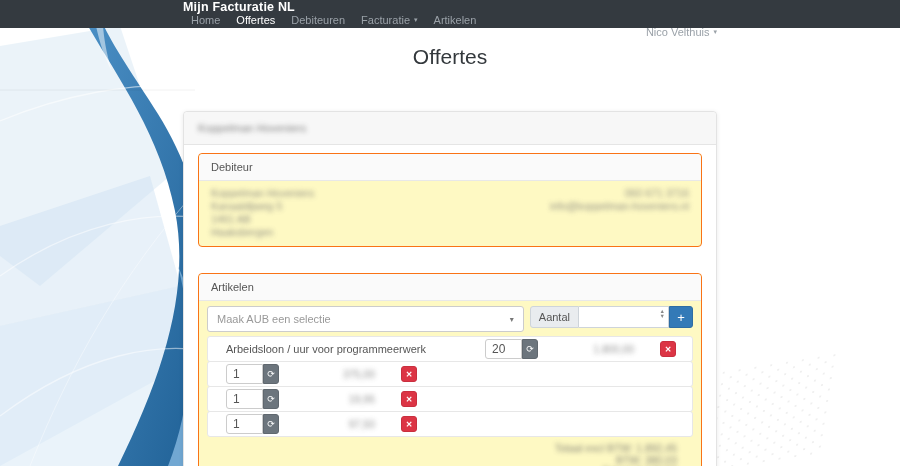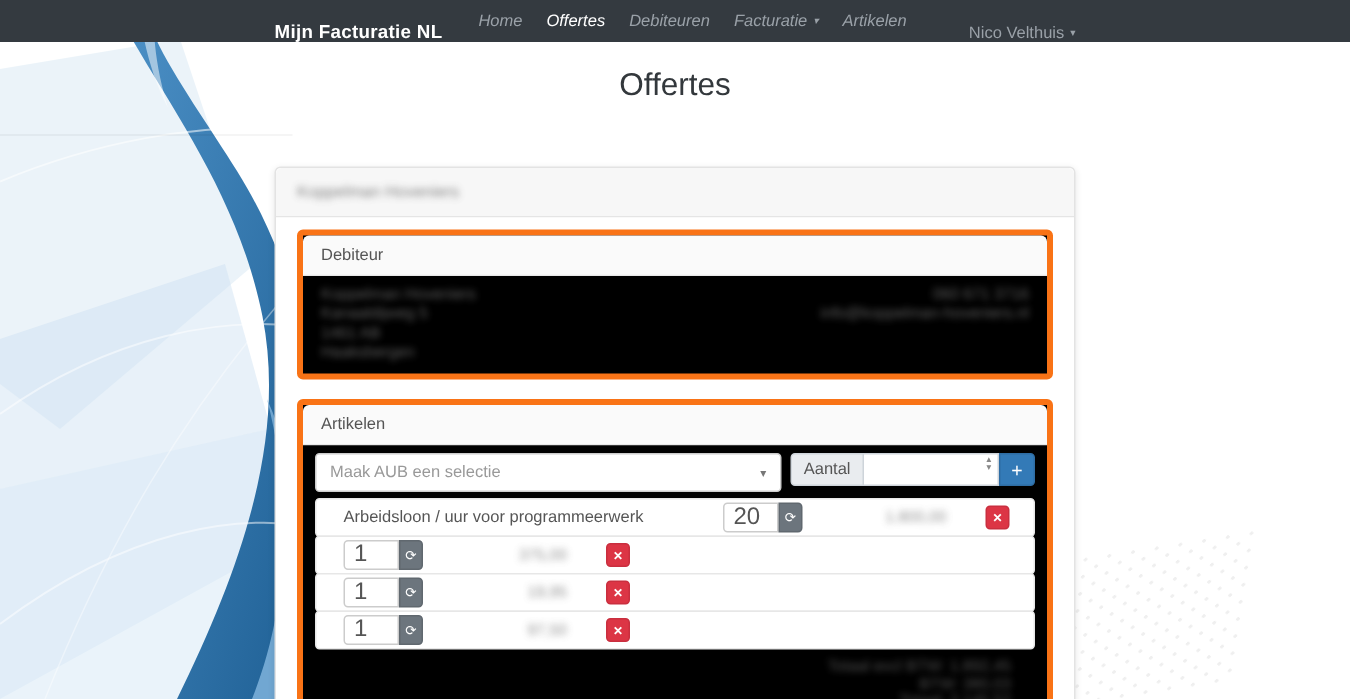--- a/index.html
+++ b/index.html
@@ -19,23 +19,23 @@
     background-size:16px 11px;
     transform:rotate(-9deg) skewX(-18deg);
     opacity:.28;
   }
 
   
   .navbar {
     position:relative; z-index:5; height:28px; background:#343a40;
     display:flex; align-items:center;
   }
-  .nav-container { width:534px; margin:0 auto; display:flex; align-items:flex-end; height:100%; }
+  .nav-container { width:534px; margin:0 auto; display:flex; align-items:flex-start; height:100%;flex-direction:column; }
   .brand { color:#fff; font-size:12.5px; font-weight:bold; margin-right:16px; letter-spacing:.2px; cursor:pointer; }
-  .nav-links { display:flex; align-items:center; height:100%;font-style:italic; }
+  .nav-links { display:flex; align-items:center; height:100%; }
   .nav-link {
     color:#9aa1a8; font-size:11px; padding:0 8px; height:100%;
     display:flex; align-items:center; cursor:pointer; text-decoration:none;
   }
   .nav-link.active { color:#fff; }
   .caret { font-size:7px; margin-left:4px; color:inherit; }
   .nav-user { margin-left:auto; color:#9aa1a8; font-size:11px; display:flex; align-items:center; cursor:pointer; }
 
   
   .main { position:relative; z-index:2; }
@@ -45,21 +45,21 @@
     width:534px; margin:42px auto 0; background:#fff;
     border:1px solid #e3e3e3; border-radius:4px;
     box-shadow:0 1px 5px rgba(0,0,0,.09);
   }
   .card-header {
     background:#f7f7f7; border-bottom:1px solid #e5e5e5; border-radius:4px 4px 0 0;
     padding:10px 14px; font-size:11px; color:#666;
   }
   .card-body { padding:8px 14px 0; }
 
-  .panel { border:4px solid #f97316; border-radius:4px; margin-bottom:13px; background:#000000; }
+  .panel { border:1px solid #f97316; border-radius:4px; margin-bottom:26px; background:#fef9c3; }
   .panel-header {
     background:#fafafa; border-bottom:1px solid #e8e8e8; border-radius:4px 4px 0 0;
     padding:7px 12px; font-size:11px; color:#555;
   }
 
   
   .debiteur-body { display:flex; justify-content:space-between; padding:6px 12px 7px; }
   .addr-line, .contact-line { font-size:10.5px; line-height:13px; color:#777; }
   .contact-col { text-align:right; }
 
@@ -98,21 +98,21 @@
   .item-row {
     display:flex; align-items:center; height:26px;
     border:1px solid #e7e7e7; border-radius:3px; background:#fff;
     padding:0 16px 0 18px; font-size:11px; color:#555; margin-top:-1px;
   }
   .item-row:first-of-type { margin-top:0; }
   .item-name { flex:1; }
   .qty-group { display:flex; height:20px; }
   .qty-input {
     width:37px; height:20px; border:1px solid #ccc; border-radius:3px 0 0 3px;
-    font-size:16px; color:#555; padding:0 0 0 6px; outline:none;
+    font-size:12px; color:#555; padding:0 0 0 6px; outline:none;
     font-family:"Liberation Sans", sans-serif;
   }
   .refresh-btn {
     width:16px; height:20px; background:#6c757d; border:1px solid #60686f;
     border-radius:0 3px 3px 0; color:#fff; font-size:9px;
     display:flex; align-items:center; justify-content:center; cursor:pointer;
   }
   .item-price { width:86px; text-align:right; margin-left:10px; color:#777; font-size:10.5px; }
   .delete-btn {
     width:16px; height:16px; background:#dc3545; border:1px solid #c92f3f; border-radius:3px;

